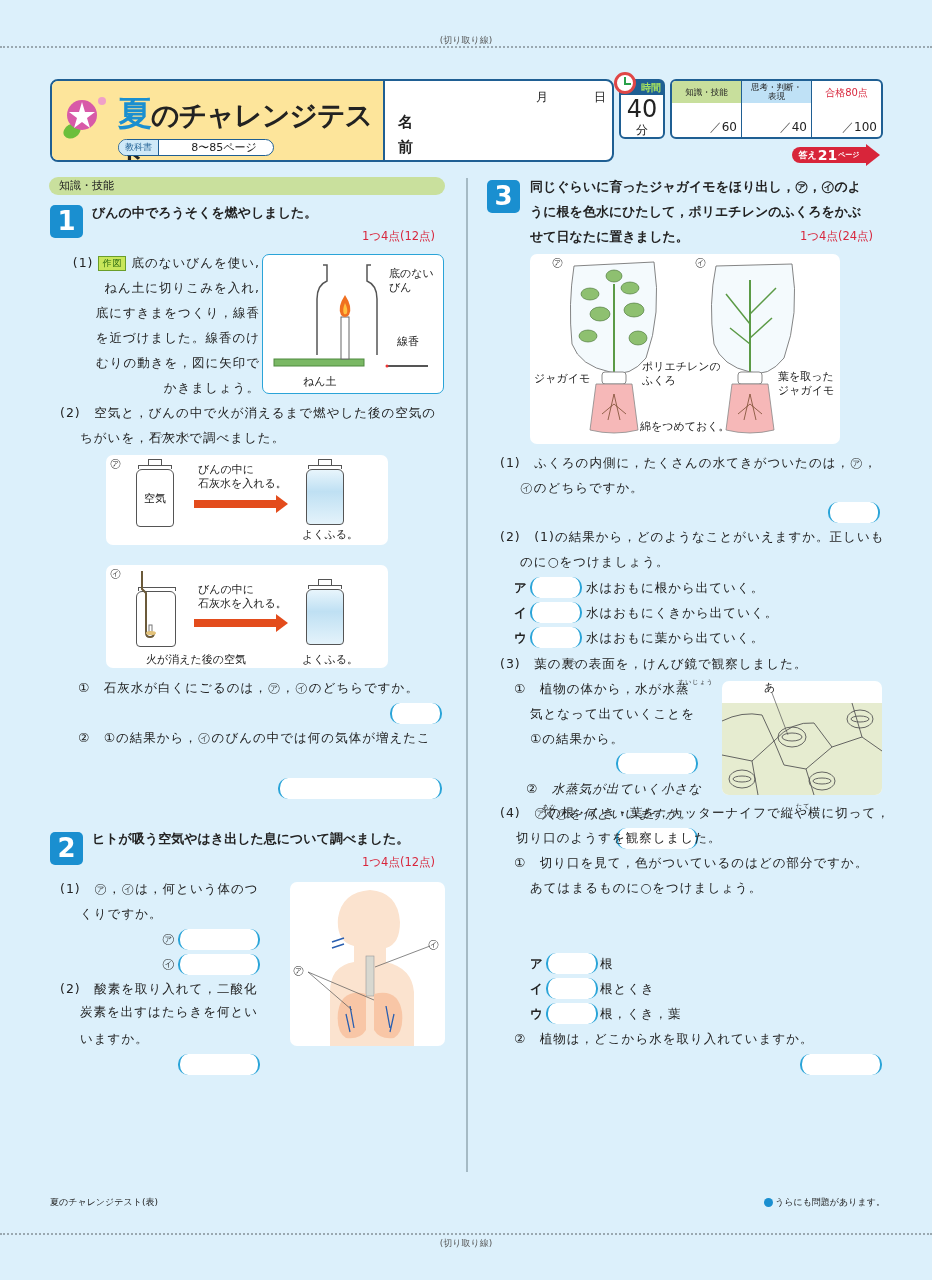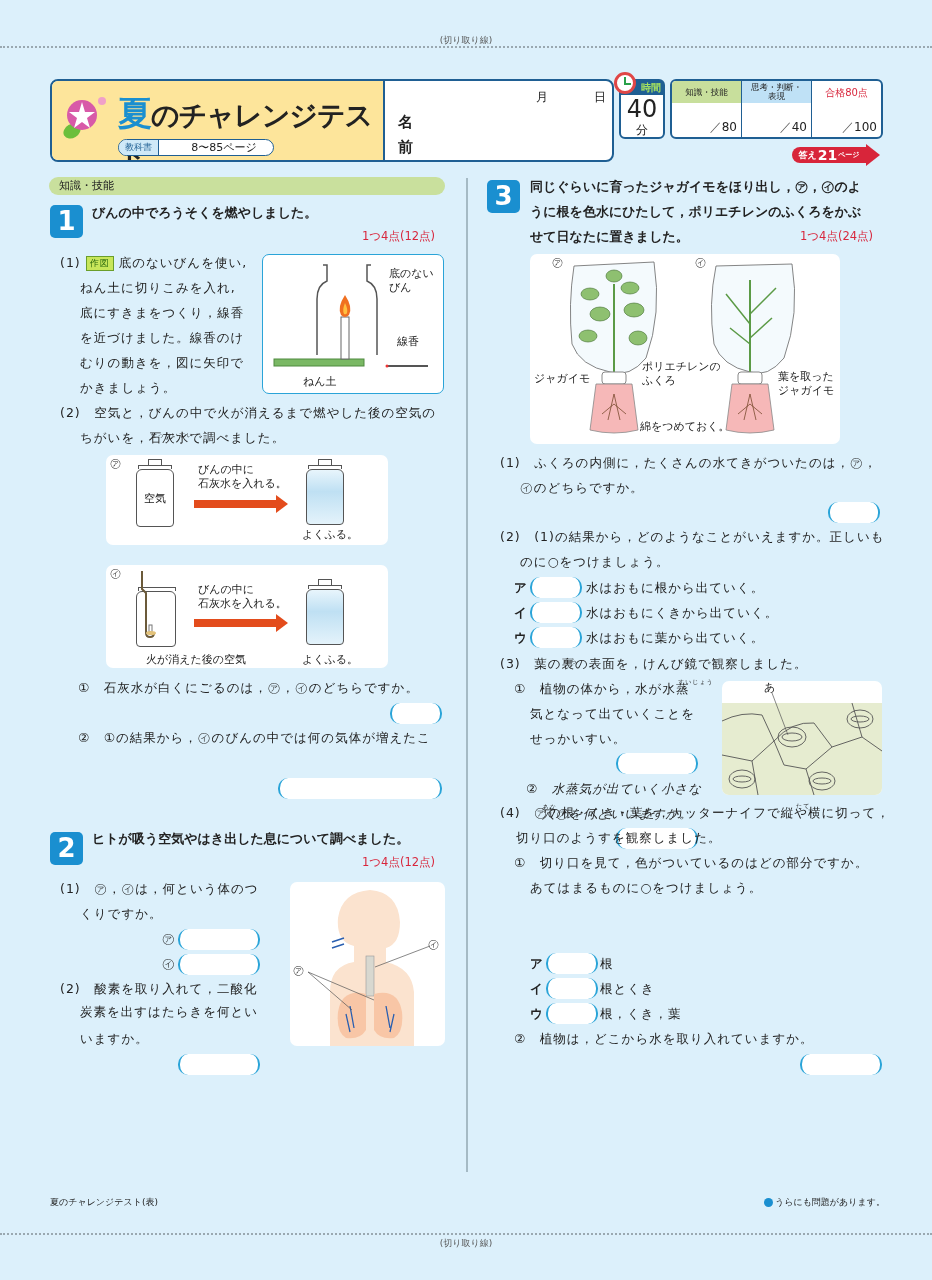--- a/index.html
+++ b/index.html
@@ -106,21 +106,21 @@
 <div class="abs timebox">
   <div class="tlabel">時間</div>
   <div class="tnum">40</div>
   <div class="tunit">分</div>
 </div>
 <div class="abs clock"></div>
 
 <div class="abs scorebox">
   <div class="scol">
     <div class="shead g">知識・技能</div>
-    <span class="sval">80</span>
+    <span class="sval">60</span>
   </div>
   <div class="scol">
     <div class="shead b" style="padding:0 8px;">思考・判断・表現</div>
     <span class="sval">40</span>
   </div>
   <div class="scol">
     <div class="shead r">合格80点</div>
     <span class="sval">100</span>
   </div>
 </div>
@@ -133,21 +133,21 @@
     </div>
   <div class="tip"></div>
 </div>
 
 <div class="abs catbar">知識・技能</div>
 
 <div class="abs qnum" style="left:50px;top:205px;">1</div>
 <div class="abs qtext" style="left:92px;top:200px;">びんの中でろうそくを燃やしました。</div>
 <div class="abs pts" style="left:362px;top:229px;">1つ4点(12点)</div>
 
-<div class="abs txt" style="left:60px;top:250px;width:200px;">
+<div class="abs txt" style="left:60px;top:250px;width:200px;text-align:right;">
   <div><span>(1)</span> <span class="tag">作図</span> <span>底のないびんを使い,</span></div>
   <div style="padding-left:20px;">ねん土に切りこみを入れ,</div>
   <div style="padding-left:20px;">底にすきまをつくり，線香</div>
   <div style="padding-left:20px;">を近づけました。線香のけ</div>
   <div style="padding-left:20px;">むりの動きを，図に矢印で</div>
   <div style="padding-left:20px;">かきましょう。</div>
 </div>
 
 <div class="abs figbox bd" style="left:262px;top:254px;width:182px;height:140px;">
   <svg width="182" height="140" viewBox="0 0 182 140">
@@ -310,21 +310,21 @@
 <div class="abs txt" style="left:586px;top:600px;">水はおもにくきから出ていく。</div>
 <div class="abs txt" style="left:514px;top:625px;font-weight:bold;">ウ</div>
 <div class="abs ansbox" style="left:530px;top:627px;width:52px;"></div>
 <div class="abs txt" style="left:586px;top:625px;">水はおもに葉から出ていく。</div>
 
 <div class="abs txt" style="left:500px;top:651px;width:395px;white-space:nowrap;"><span>(3)　葉の</span><span style="position:relative;"><span class="ruby abs" style="top:-8px;left:2px;">うら</span><span>裏</span></span><span>の表面を，けんび鏡で観察しました。</span></div>
 
 <div class="abs txt" style="left:514px;top:676px;width:200px;">
   <div style="position:relative;"><span>①　植物の体から，水が水蒸</span><span class="ruby abs" style="left:164px;top:-7px;">すいじょう</span></div>
   <div style="padding-left:16px;">気となって出ていくことを</div>
-  <div style="padding-left:16px;">せっかいすい。</div>
+  <div style="padding-left:16px;">①の結果から。</div>
 </div>
 <div class="abs ansbox" style="left:616px;top:753px;width:82px;"></div>
 <div class="abs txt" style="left:526px;top:776px;width:200px;font-style:italic;">
   <div>②　水蒸気が出ていく小さな</div>
   <div style="padding-left:16px;position:relative;"><span class="ruby abs" style="left:16px;top:-7px;">あな</span><span>穴㋐を何といいますか。</span></div>
 </div>
 <div class="abs ansbox" style="left:616px;top:828px;width:82px;"></div>
 
 <div class="abs figbox" style="left:722px;top:681px;width:160px;height:114px;overflow:hidden;">
   <svg width="160" height="114" viewBox="0 0 160 114">

